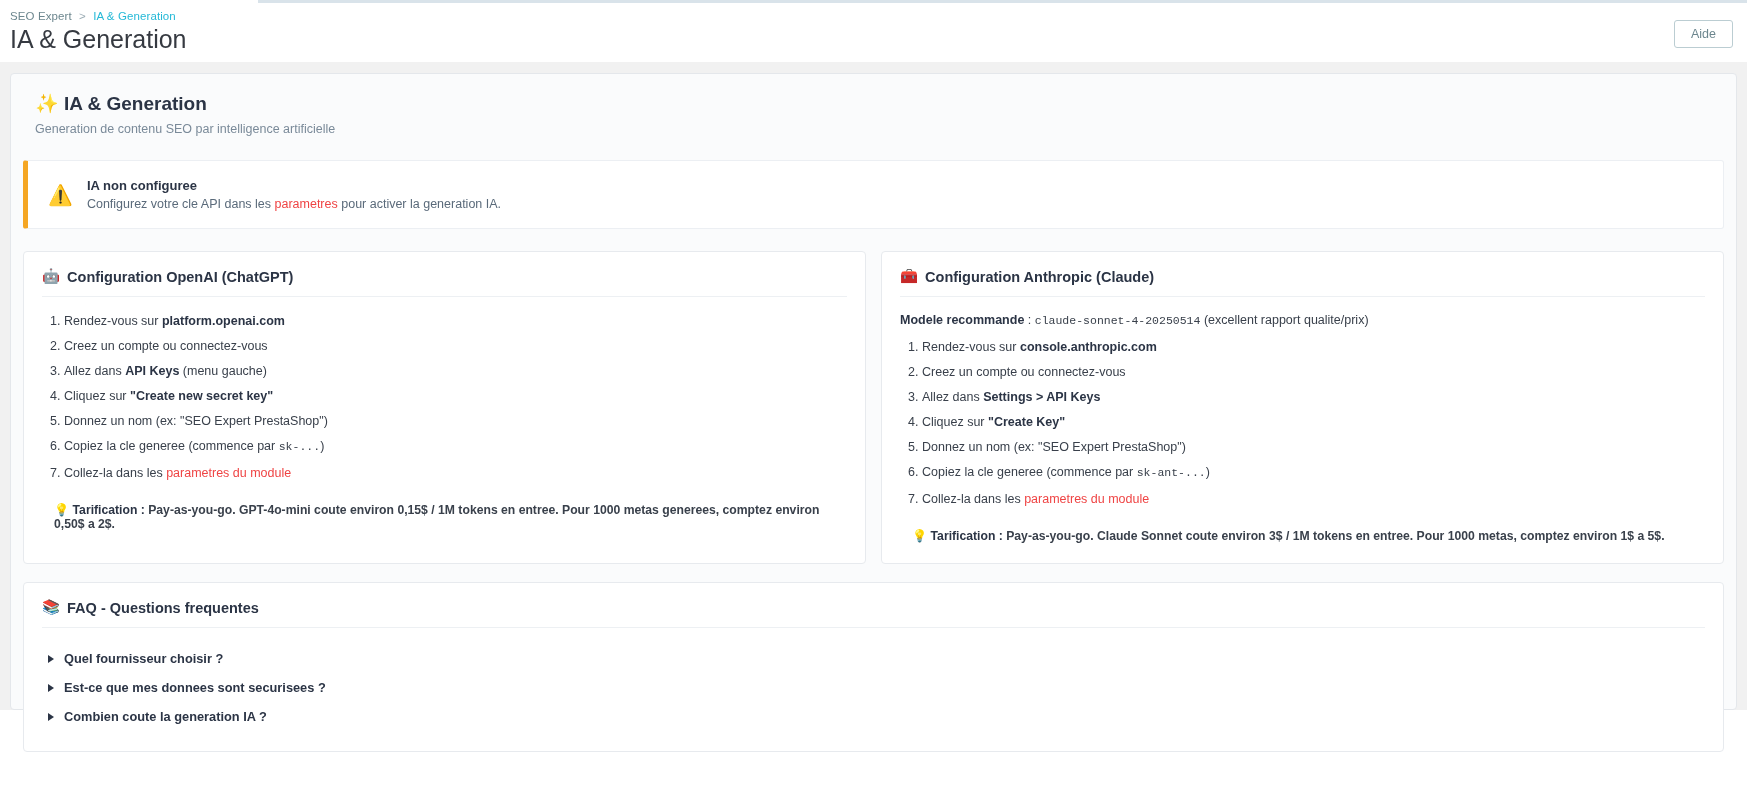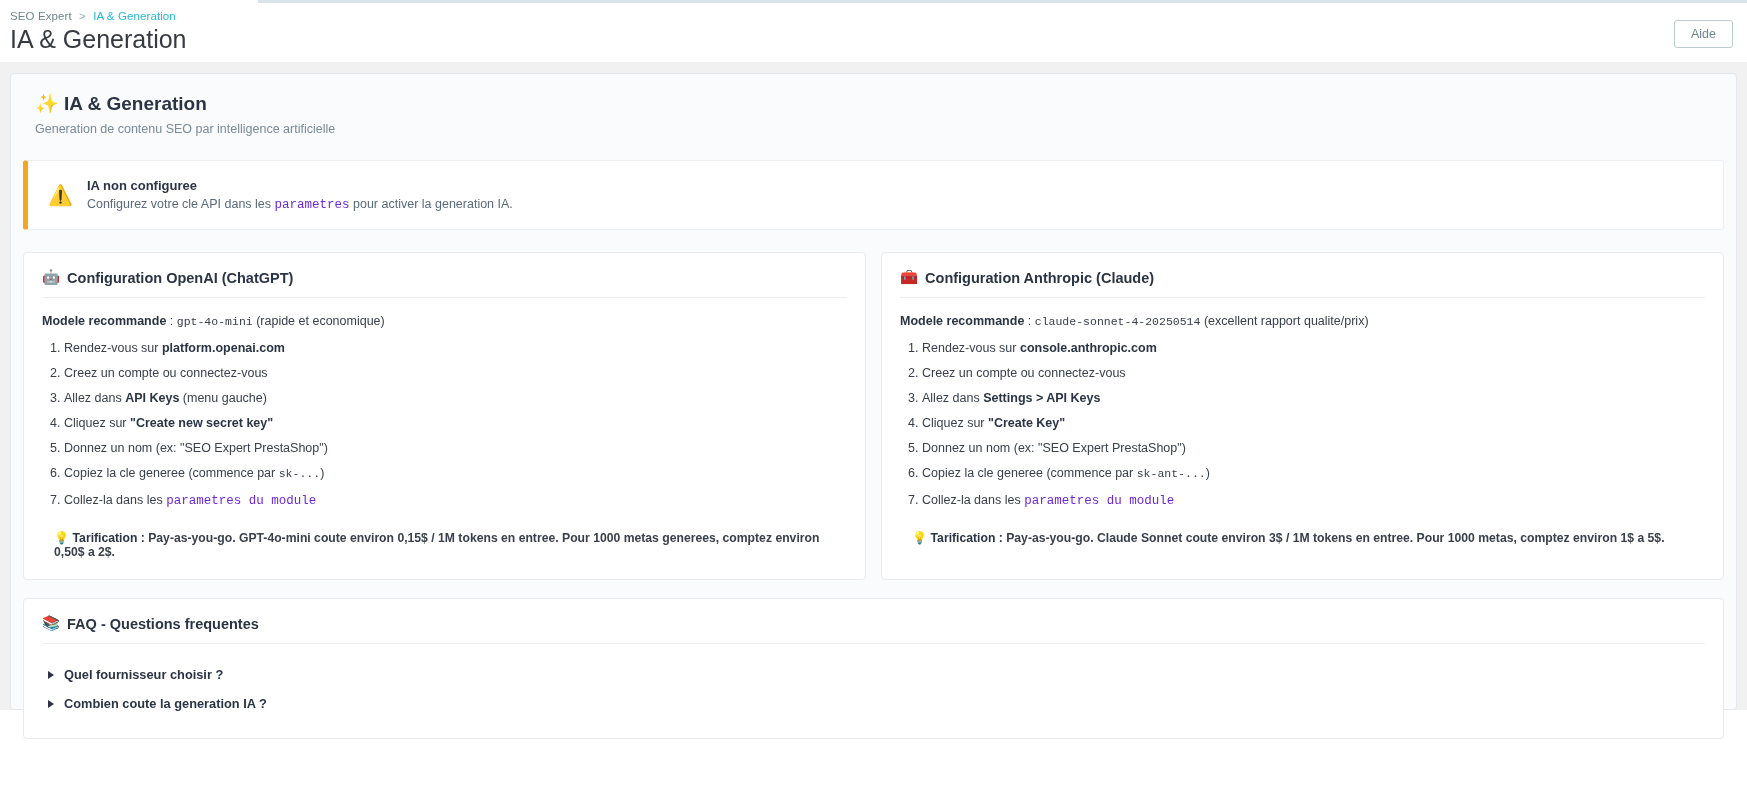--- a/index.html
+++ b/index.html
@@ -105,24 +105,23 @@
     font-weight: bold;
     color: #2b3445;
     margin: 0 0 4px 0;
   }
   .alert-text {
     font-size: 12.5px;
     color: #5a6a7a;
     margin: 0;
   }
   .alert-text a, .link {
-    color: #6d28d9;
+    color: #ef4444;
     text-decoration: none;
     cursor: pointer;
-    font-family: Liberation Mono, monospace;
   }
 
   
   .cards-row {
     display: flex;
     gap: 15px;
     margin-top: 22px;
   }
   .card {
     flex: 1 1 0;
@@ -250,23 +249,20 @@
     </div>
 
     <div class="cards-row">
 
       <div class="card">
         <h3 class="card-title">
           <span>🤖</span>
           <span>Configuration OpenAI (ChatGPT)</span>
         </h3>
         <hr class="card-divider">
-        <p class="model-line">
-          <b>Modele recommande</b><span> : </span><code>gpt-4o-mini</code><span> (rapide et economique)</span>
-        </p>
         <ol class="steps">
           <li><span>Rendez-vous sur </span><b>platform.openai.com</b></li>
           <li><span>Creez un compte ou connectez-vous</span></li>
           <li><span>Allez dans </span><b>API Keys</b><span> (menu gauche)</span></li>
           <li><span>Cliquez sur </span><b>"Create new secret key"</b></li>
           <li><span>Donnez un nom (ex: "SEO Expert PrestaShop")</span></li>
           <li><span>Copiez la cle generee (commence par </span><code>sk-...</code><span>)</span></li>
           <li><span>Collez-la dans les </span><a class="link">parametres du module</a></li>
         </ol>
         <p class="tip">
@@ -307,19 +303,23 @@
         <span>FAQ - Questions frequentes</span>
       </h3>
       <hr class="card-divider">
       <ul class="faq-list">
         <li class="faq-item">
           <span class="marker"></span>
           <span>Quel fournisseur choisir ?</span>
         </li>
         <li class="faq-item">
           <span class="marker"></span>
+          <span>Est-ce que mes donnees sont securisees ?</span>
+        </li>
+        <li class="faq-item">
+          <span class="marker"></span>
           <span>Combien coute la generation IA ?</span>
         </li>
       </ul>
     </div>
 
   </div>
 </div>
 
 </body></html>

